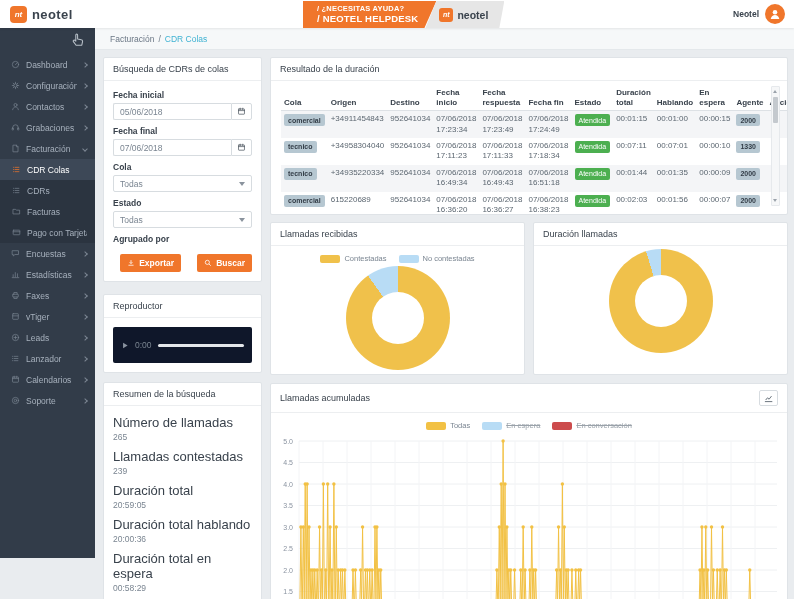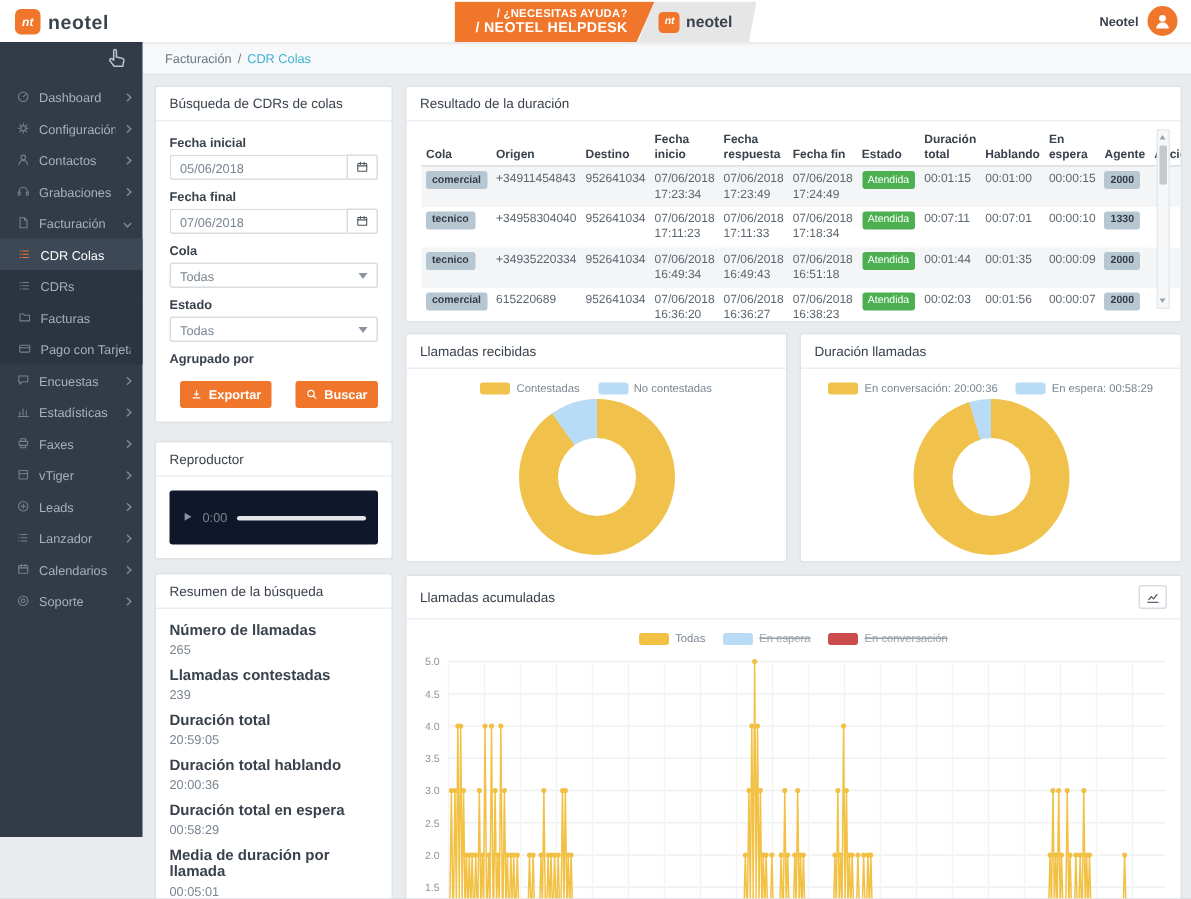--- a/index.html
+++ b/index.html
@@ -8,21 +8,21 @@
         font-family:"Liberation Sans",sans-serif;color:#39424c}
   
   .topbar{position:absolute;left:0;top:0;width:794px;height:28px;background:#fff;z-index:20;
           box-shadow:0 1px 2px rgba(0,0,0,.08)}
   .brand{position:absolute;left:10px;top:0;height:28px;display:flex;align-items:center;gap:5px;cursor:pointer}
   .logo-badge{width:17px;height:17px;border-radius:4px;background:#f0762b;color:#fff;font-weight:bold;
               font-size:8px;font-style:italic;display:flex;align-items:center;justify-content:center}
   .logo-badge.small{width:14px;height:14px;font-size:7px;border-radius:3px}
   .brand-name{font-size:13px;font-weight:bold;color:#3a434d;letter-spacing:.4px}
   .help-banner{position:absolute;left:303px;top:1px;height:27px;display:flex;cursor:pointer}
-  .hb-orange{background:#f0762b;color:#fff;text-align:right;padding:3px 18px 2px 14px;
+  .hb-orange{background:#f0762b;color:#fff;text-align:left;padding:3px 18px 2px 14px;
              clip-path:polygon(0 0,100% 0,calc(100% - 12px) 100%,0 100%)}
   .hb-l1{font-size:7.5px;font-weight:bold;letter-spacing:.2px}
   .hb-l2{font-size:9.5px;font-weight:bold;letter-spacing:.2px}
   .hb-gray{background:#e6e6e6;display:flex;align-items:center;gap:4px;padding:0 16px 0 14px;margin-left:-11px;
            clip-path:polygon(11px 0,100% 0,calc(100% - 5px) 100%,0 100%)}
   .hb-brand{font-size:10.5px;font-weight:bold;color:#3a434d}
   .topuser{position:absolute;right:9px;top:0;height:28px;display:flex;align-items:center;gap:6px;cursor:pointer}
   .user-name{font-size:8.5px;font-weight:bold;color:#3a434d}
   .avatar{width:20px;height:20px;border-radius:50%;background:#f0762b;display:flex;align-items:center;
           justify-content:center;color:#fff;overflow:hidden}
@@ -65,21 +65,21 @@
   .btn-row{display:flex;justify-content:flex-end;gap:16px;margin-top:10px}
   .btn{display:inline-flex;align-items:center;gap:4px;background:#f0762b;color:#fff;font-size:8.5px;
        font-weight:bold;padding:4px 7px;border-radius:2px;border:none;cursor:pointer;
        font-family:"Liberation Sans",sans-serif}
   
   .player{background:#0f172a;border-radius:2px;padding:9px 8px;display:flex;align-items:center;gap:6px}
   .p-time{font-size:8.5px;color:#7a8591}
   .p-track{flex:1;height:3px;background:#e4e7ea;border-radius:2px}
   
   .stat{margin-bottom:7px}
-  .s-l{font-size:10px;font-weight:bold;color:#39424c;margin-bottom:2px}
+  .s-l{font-size:13px;font-weight:normal;color:#39424c;margin-bottom:2px}
   .s-v{font-size:8.5px;color:#7a8591}
   
   .results-card{height:158px;overflow:hidden;position:relative}
   .tbl-wrap{margin:4px 20px 0 10px}
   table{width:100%;border-collapse:collapse;font-size:8px;font-family:"Liberation Sans",sans-serif}
   th{font-weight:bold;color:#39424c;text-align:left;padding:3px 3px;border-bottom:1px solid #dde1e5;
      vertical-align:bottom;line-height:1.2}
   td{padding:3px 3px;color:#5b6670;vertical-align:top;line-height:1.3}
   tr.odd td{background:#f4f5f7}
   .badge{display:inline-block;background:#b6c7d1;color:#323c46;font-size:7px;padding:1.5px 4px;
@@ -540,30 +540,20 @@
             <span class="lg">
               <span class="sw" style="background:#b8dcf5"></span>
               <span>No contestadas</span>
             </span>
           </div>
         <div class="donut" id="donut0" style="background: conic-gradient(rgb(240, 193, 75) 0deg, rgb(240, 193, 75) 90.1887%, rgb(184, 220, 245) 90.1887%, rgb(184, 220, 245) 100%);"></div>
       </section>
       <section class="card chart-card">
         <div class="card-h">
             <span>Duración llamadas</span>
-          </div>
-        <div class="legend" id="donut1-legend">
-            <span class="lg">
-              <span class="sw" style="background:#f0c14b"></span>
-              <span>En conversación: 20:00:36</span>
-            </span>
-            <span class="lg">
-              <span class="sw" style="background:#b8dcf5"></span>
-              <span>En espera: 00:58:29</span>
-            </span>
           </div>
         <div class="donut" id="donut1" style="background: conic-gradient(rgb(240, 193, 75) 0deg, rgb(240, 193, 75) 95.3551%, rgb(184, 220, 245) 95.3551%, rgb(184, 220, 245) 100%);"></div>
       </section>
     </div>
 
     <section class="card accum-card">
       <div class="card-h">
         <span>Llamadas acumuladas</span>
         <span class="icon-btn">
           <svg width="11" height="10" viewBox="0 0 10 10">

